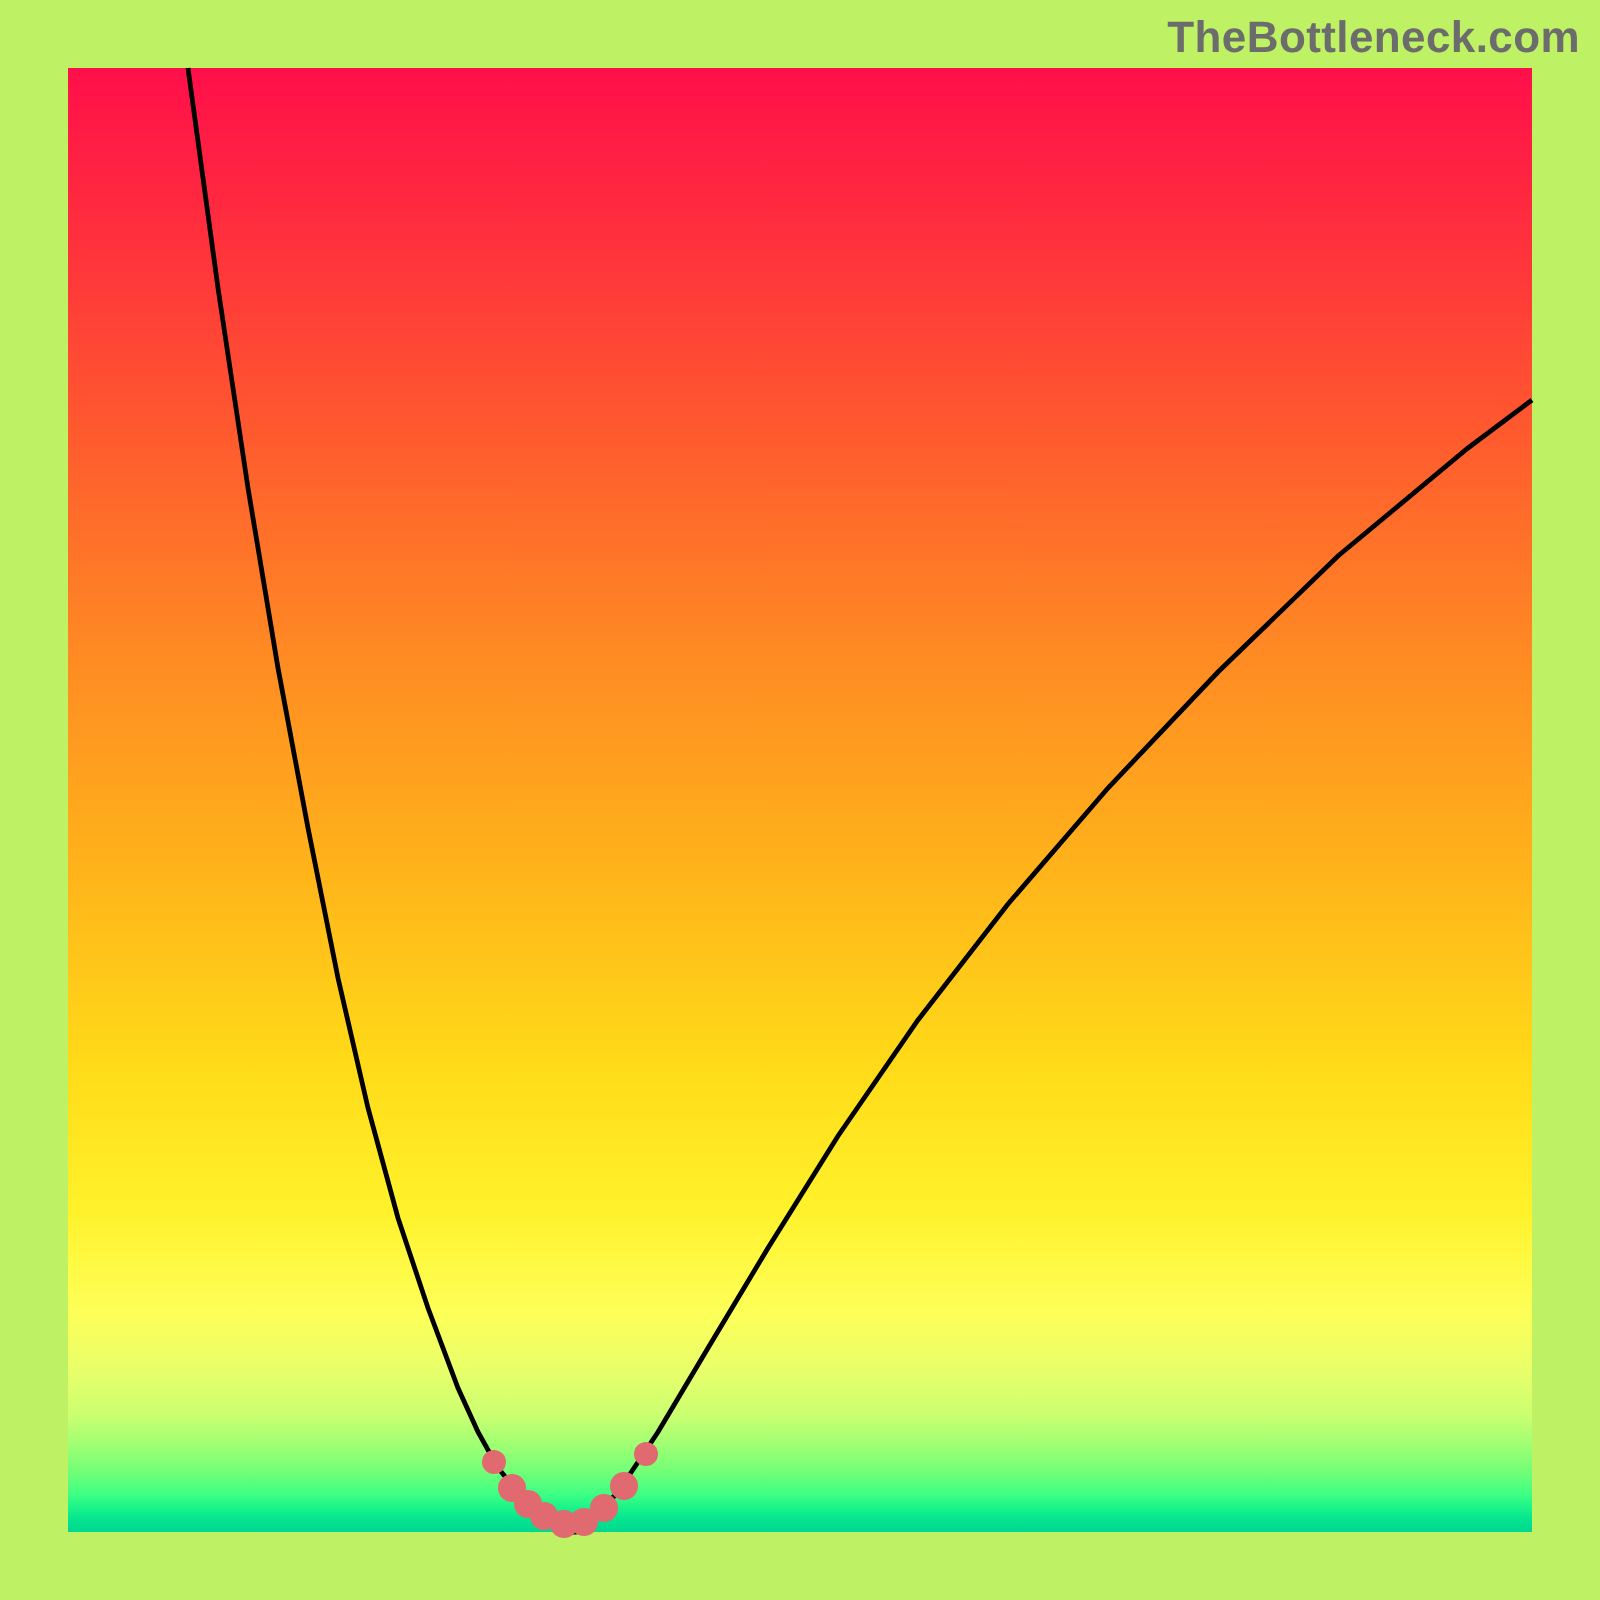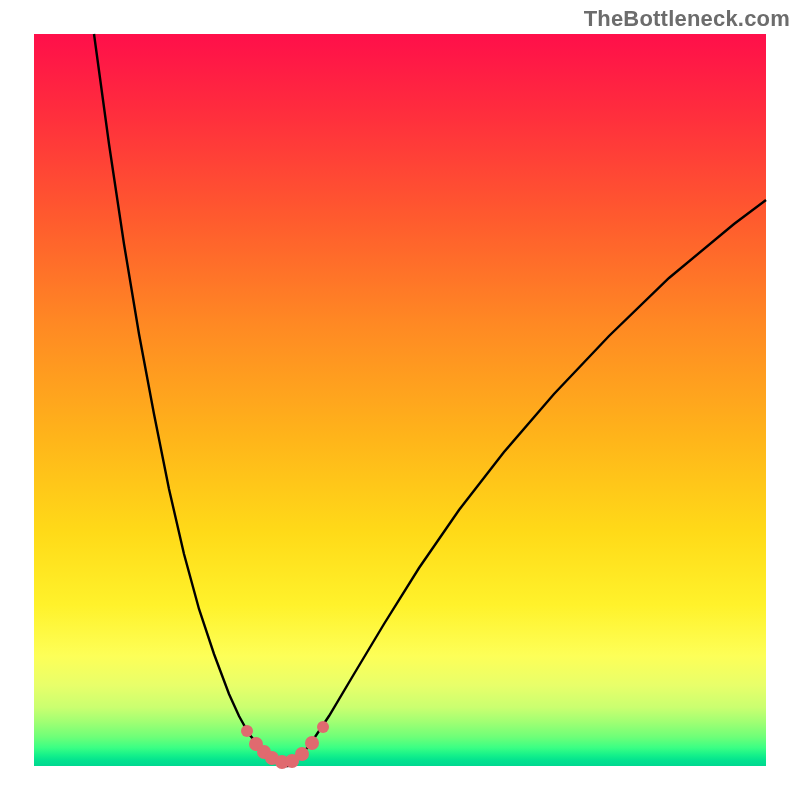--- a/index.html
+++ b/index.html
@@ -10,21 +10,21 @@
     background: #000;
     font-family: Arial, Helvetica, sans-serif;
     overflow: hidden;
   }
   .frame {
     position: absolute;
     top: 0;
     left: 0;
     width: 800px;
     height: 800px;
-    background: #ffffff;
+    background: #bef264;
   }
   .plot {
     position: absolute;
     top: 34px;
     left: 34px;
     width: 732px;
     height: 732px;
     
     background: linear-gradient(
       to bottom,

